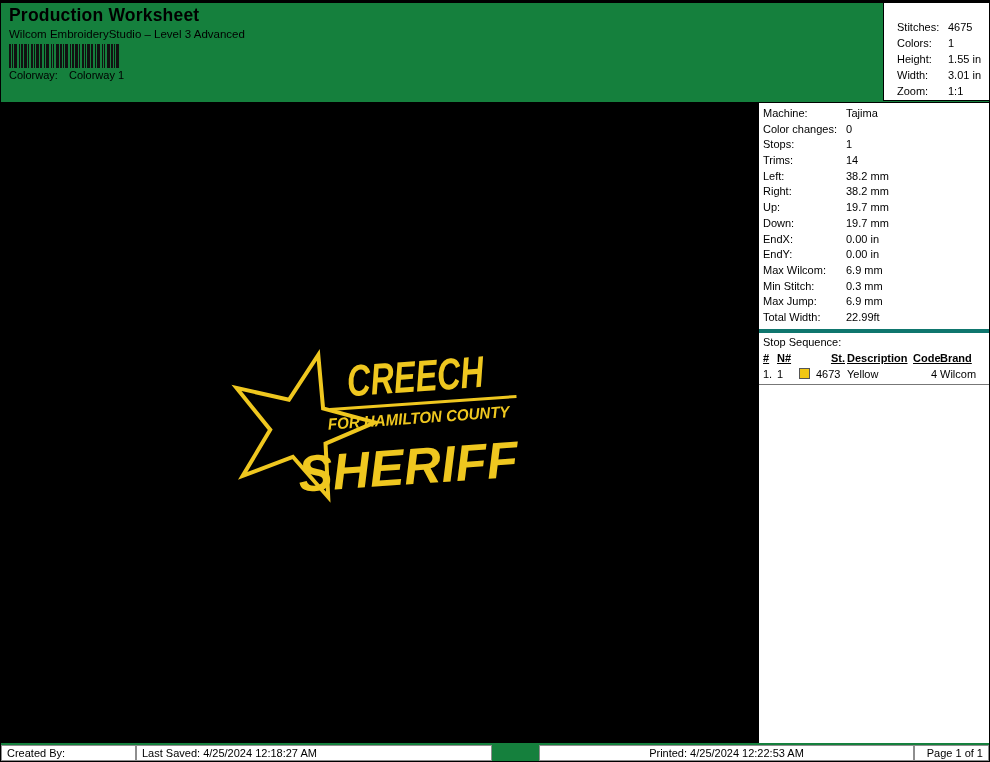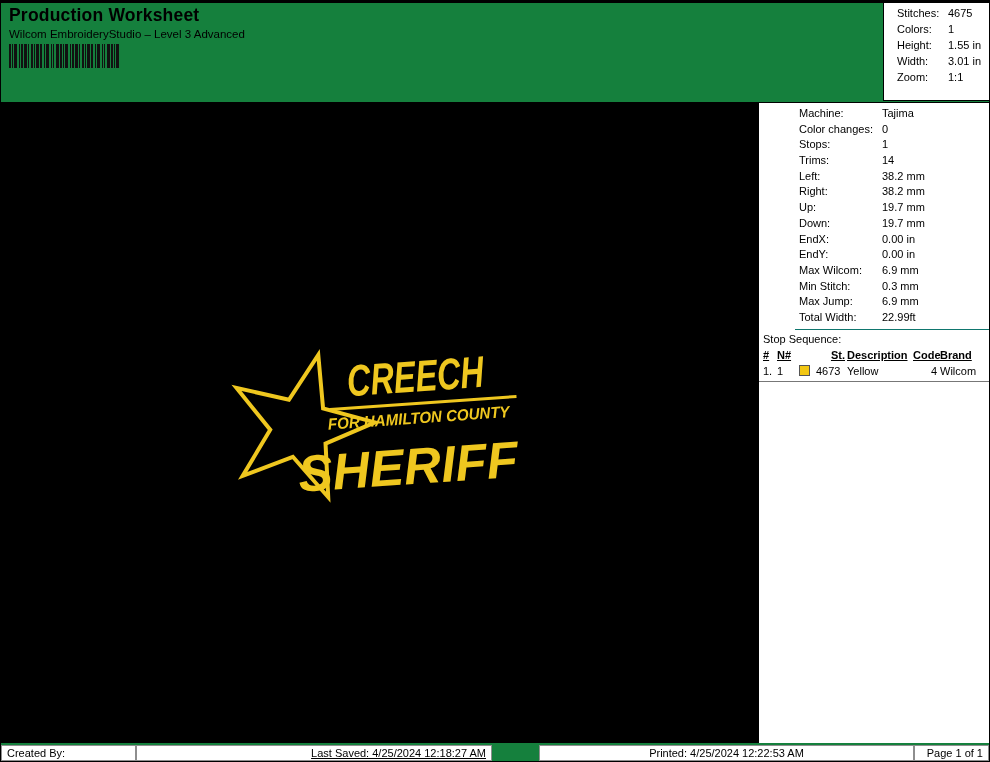--- a/index.html
+++ b/index.html
@@ -11,72 +11,76 @@
   
   header { height:100px; border-bottom:1px solid #000; position:relative; }
   .header-left { padding:2px 0 0 8px; }
   .title { font-size:17.5px; font-weight:bold; line-height:21px; letter-spacing:.2px; }
   .subtitle { font-size:11.5px; line-height:14px; margin-top:1px; }
   .barcode { display:block; margin-top:3px; }
   .kv { font-size:11px; line-height:15px; }
   .kv:first-of-type { margin-top:4px; }
   .kv .k { display:inline-block; width:57px; }
 
-  .summary-box { position:absolute; top:0; right:0; width:106px; height:98px; border-left:1px solid #000; border-bottom:1px solid #000; padding:2px 0 0 13px; font-size:11px; background:#fff;margin-left:33px; }
+  .summary-box { position:absolute; top:0; right:0; width:106px; height:98px; border-left:1px solid #000; border-bottom:1px solid #000; padding:16px 0 0 13px; font-size:11px; background:#fff;margin-left:33px; }
   .sum-row { line-height:16px; white-space:nowrap; }
   .sum-label { display:inline-block; width:51px; }
 
   
   .main { display:flex; height:640px; }
   .canvas { width:758px; height:640px; background:var(--canvas-bg,#000); position:relative; flex:none; }
   .design-svg { position:absolute; left:230px; top:225px; }
   .design-svg text { fill:var(--thread,#efc71f); font-family:"Liberation Sans", sans-serif; font-weight:bold; font-style:italic; }
   .t-creech  { font-size:44px; }
   .t-for     { font-size:16px; }
   .t-sheriff { font-size:51px; }
   .star { fill:none; stroke:var(--thread,#efc71f); stroke-width:4; stroke-linejoin:miter; }
   .band-line { stroke:var(--thread,#efc71f); stroke-width:3; }
 
   
   .panel { width:232px; flex:none; font-size:11px; background:#fff; }
-  .machine-info { padding:3px 0 3px 4px; border-bottom:1px solid #0f766e;margin-left:36px; }
+  .machine-info { padding:3px 0 3px 4px; border-bottom:4px solid #0f766e; }
   .mi-row { height:15.7px; line-height:15.7px; white-space:nowrap; }
   .mi-label { display:inline-block; width:83px; }
 
   .stop-sequence { padding:2px 0 1px 4px; border-bottom:1px solid #777; }
   .ss-title { line-height:15px; }
   .ss-grid { display:grid; grid-template-columns:14px 22px 17px 31px 66px 27px auto; align-items:center; }
   .ss-head { font-weight:bold; line-height:16px; }
   .ss-head span { text-decoration:underline; }
   .ss-head .st-h { grid-column:3 / 5; text-align:right; padding-right:2px; }
   .ss-row { line-height:14px; padding:1px 0 2px 0; }
   .swatch { width:11px; height:11px; background:var(--swatch,#f5c518); border:1px solid #555; }
   .col-right { text-align:right; padding-right:3px; }
 
   
   footer { height:35px; padding-top:2px; display:flex; font-size:11px; }
   .f-cell { border:1px solid #8e8e8e; height:16px; line-height:14px; padding:0 5px; background:#fff; white-space:nowrap; overflow:hidden; }
   .f-created { width:135px; }
-  .f-saved   { width:356px; text-align:right;text-decoration:underline; }
+  .f-saved   { width:356px; text-align:left; }
   .f-printed { width:375px; text-align:center;margin-left:47px; }
   .f-page    { flex:1; text-align:right; }
 </style>
 </head>
 <body>
 
 <div class="page">
 
   <header>
     <div class="header-left">
       <div class="title">Production Worksheet</div>
       <div class="subtitle">Wilcom EmbroideryStudio – Level 3 Advanced</div>
       <svg class="barcode" width="110" height="24" viewBox="0 0 110 24">
         <line x1="0" y1="12" x2="110" y2="12" stroke="#111" stroke-width="24" stroke-dasharray="2 1 1 1 3 2 1 1 2 1 3 1 1 2 2 1 1 1 3 1 2 2 1 1 3 2 1 1 1 2 3 1"></line>
         <rect x="107" y="0" width="3" height="24" fill="#111"></rect>
       </svg>
+      <div class="kv">
+        <span class="k">Colorway:</span>
+        <span class="v">Colorway 1</span>
+      </div>
     </div>
 
     <div class="summary-box">
       <div class="sum-row"><span class="sum-label">Stitches:</span><span>4675</span></div>
       <div class="sum-row"><span class="sum-label">Colors:</span><span>1</span></div>
       <div class="sum-row"><span class="sum-label">Height:</span><span>1.55 in</span></div>
       <div class="sum-row"><span class="sum-label">Width:</span><span>3.01 in</span></div>
       <div class="sum-row"><span class="sum-label">Zoom:</span><span>1:1</span></div>
     </div>
   </header>

